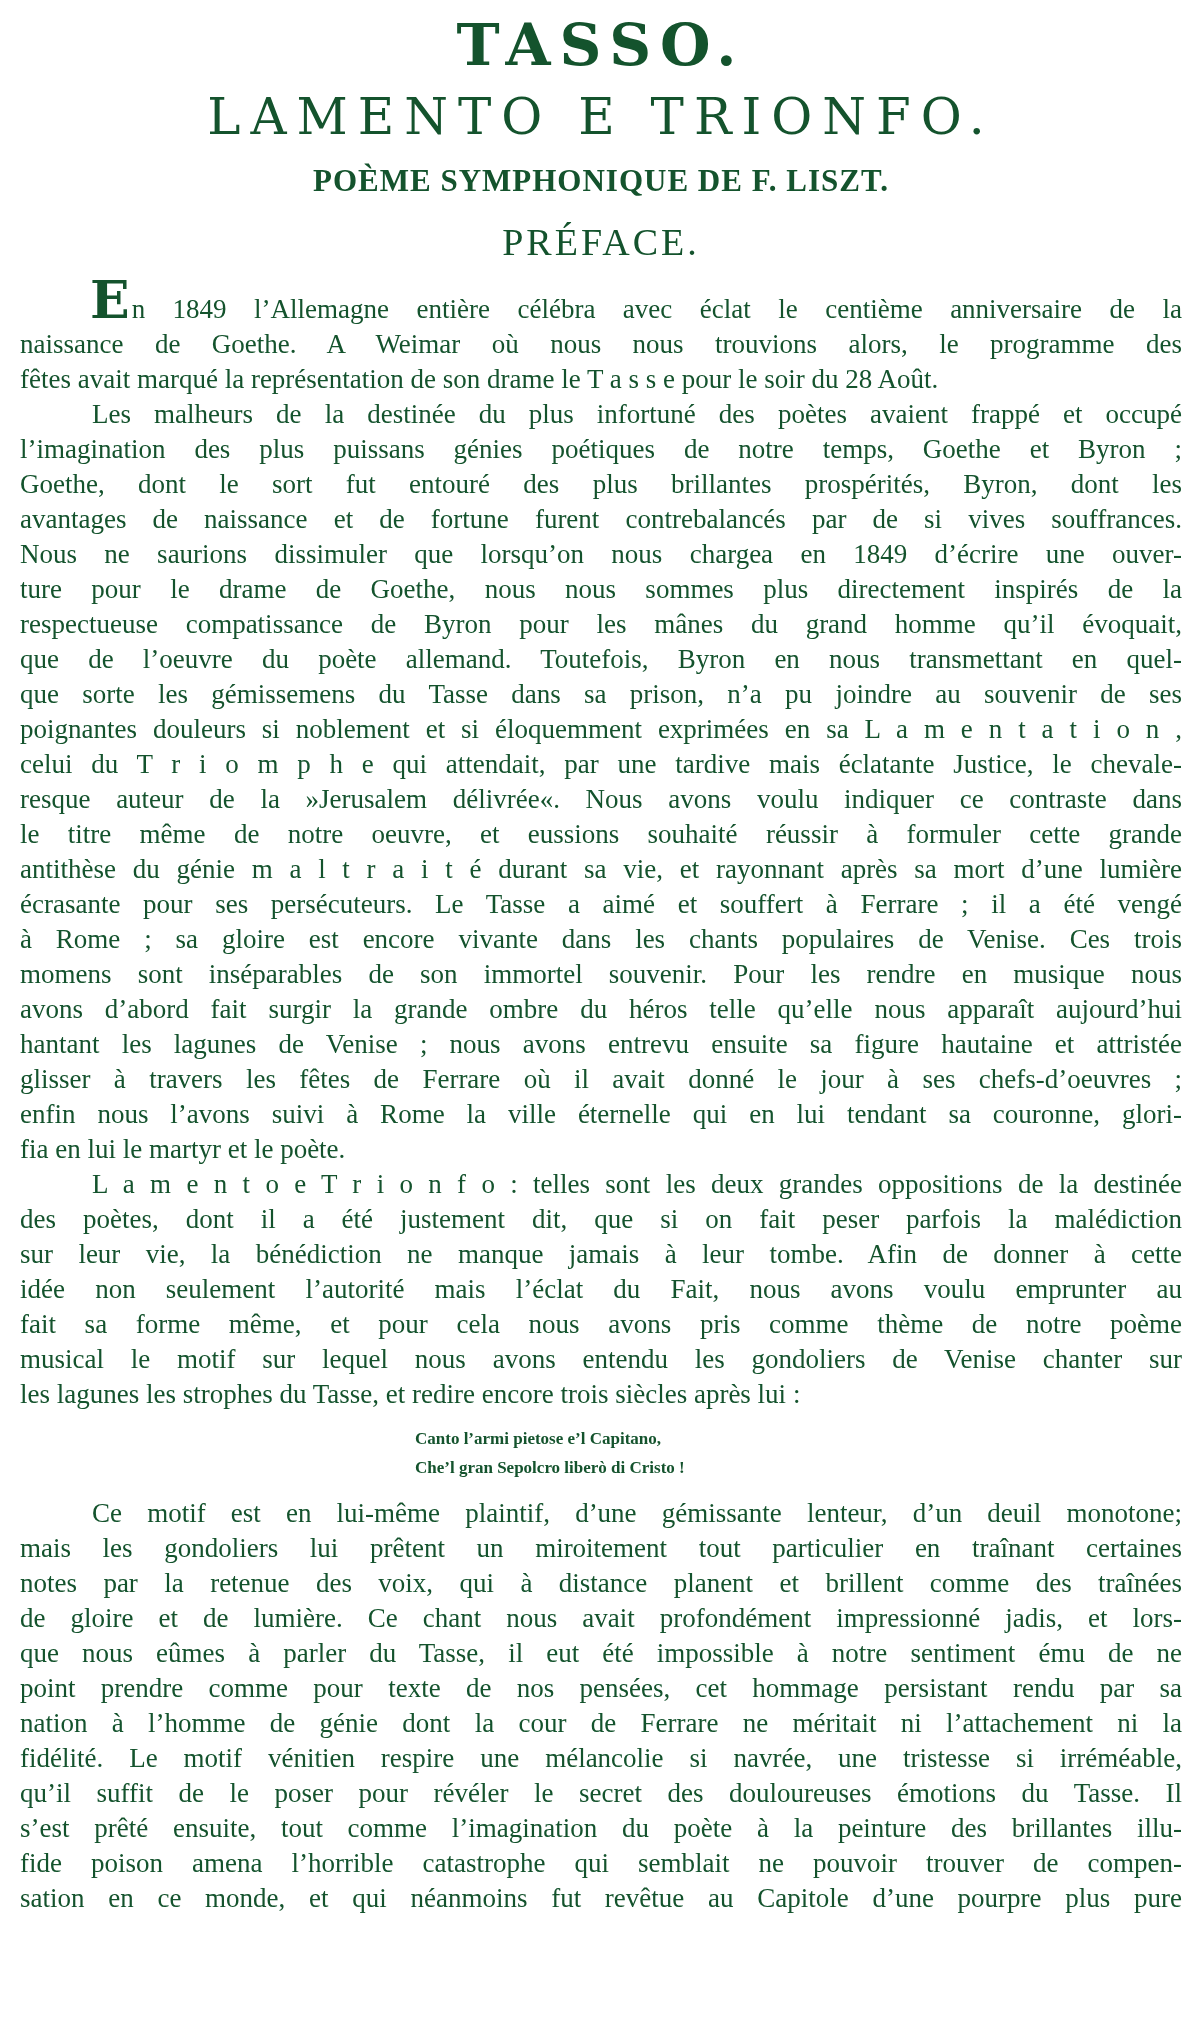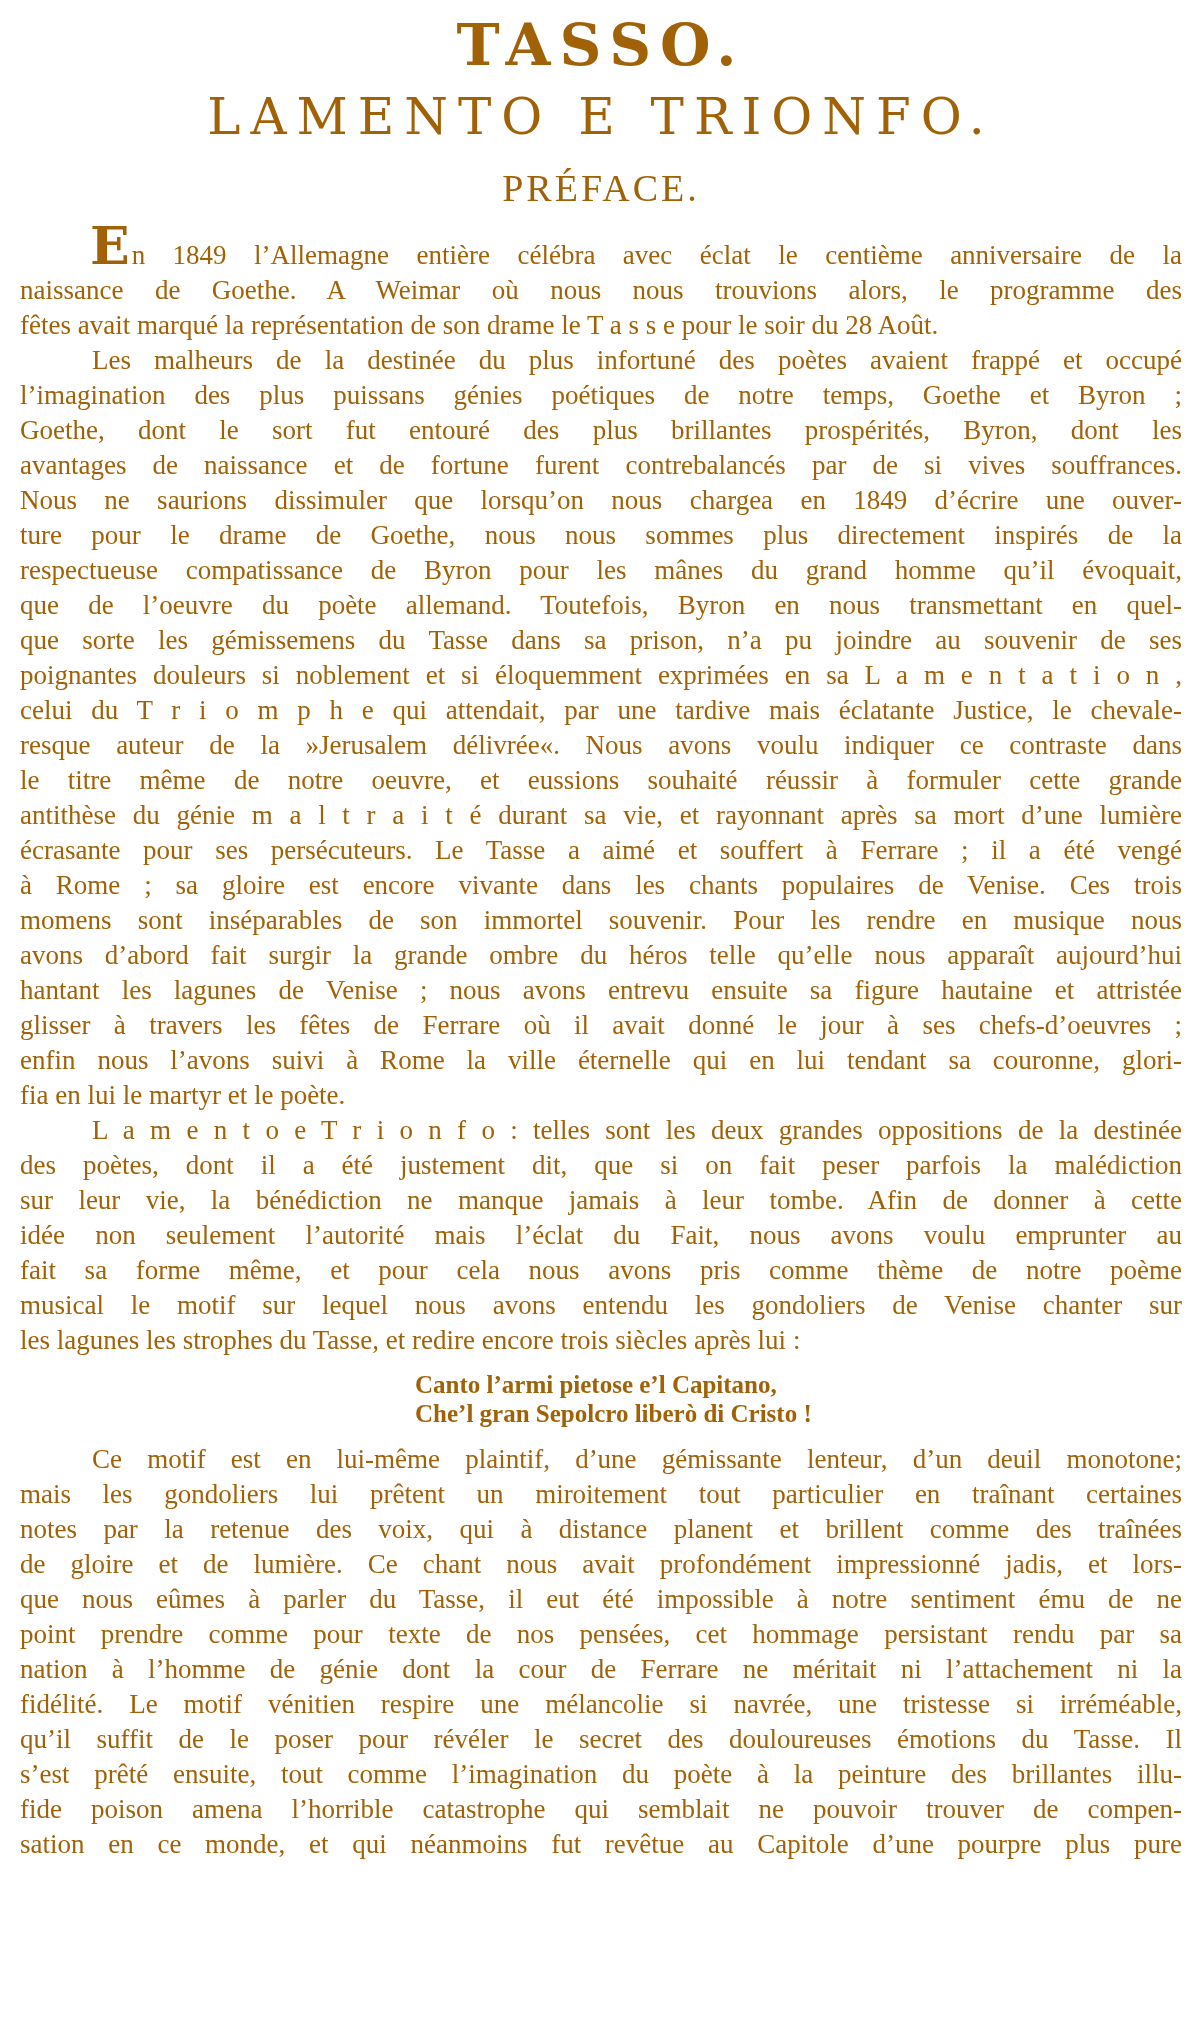--- a/index.html
+++ b/index.html
@@ -4,21 +4,21 @@
 <title>Tasso. Lamento e Trionfo — Préface</title>
 <style>
   html, body { margin: 0; padding: 0; background: #ffffff; }
   .page {
     position: relative;
     width: 1200px;
     height: 2022px;
     box-sizing: border-box;
     padding: 14px 18px 0 20px;
     background: #ffffff;
-    color: #a16207;
+    color: #14532d;
     font-family: "Liberation Serif", serif;
     overflow: hidden;
   }
   .header { text-align: center; }
   .t-main {
     font-family: "DejaVu Serif", serif;
     font-weight: bold;
     font-size: 58px;
     line-height: 62px;
     letter-spacing: 9px;
@@ -60,32 +60,33 @@
   .initial {
     font-family: "DejaVu Serif", serif;
     font-weight: bold;
     font-size: 52px;
     line-height: 35px;
     letter-spacing: 2px;
   }
   .verse {
     margin: 12px 0 14px 395px;
     font-weight: bold;
-    font-size: 25px;
+    font-size: 17px;
     line-height: 29px;
   }
   .verse .line { text-align: left; text-align-last: left; }
 </style>
 </head>
 <body>
 
 <div class="page">
   <div class="header">
     <div class="t-main">TASSO.</div>
     <div class="t-sub">LAMENTO E TRIONFO.</div>
+    <div class="t-attr">POÈME SYMPHONIQUE DE F. LISZT.</div>
     <div class="t-section">PRÉFACE.</div>
   </div>
   <div class="body-text" id="preface-body">
       <div class="para has-initial">
         <div class="line"><span class="initial">E</span><span>n 1849 l’Allemagne entière célébra avec éclat le centième anniversaire de la</span></div>
         <div class="line">naissance de Goethe. A Weimar où nous nous trouvions alors, le programme des</div>
         <div class="line last">fêtes avait marqué la représentation de son drame le T a s s e pour le soir du 28 Août.</div>
       </div>
       <div class="para">
         <div class="line">Les malheurs de la destinée du plus infortuné des poètes avaient frappé et occupé</div>

